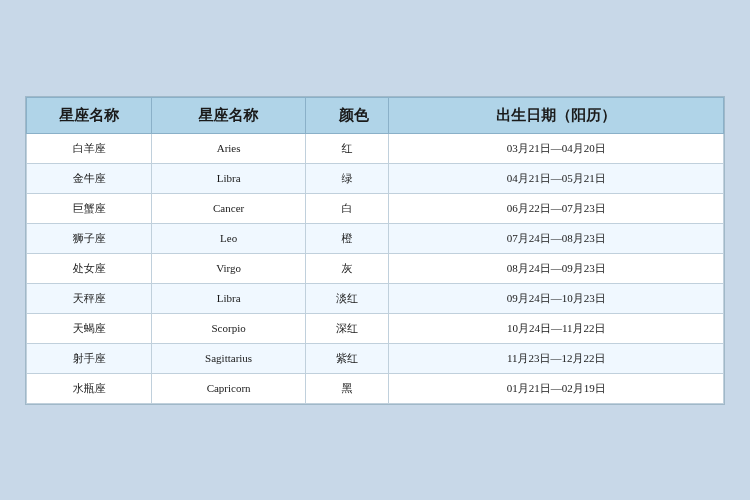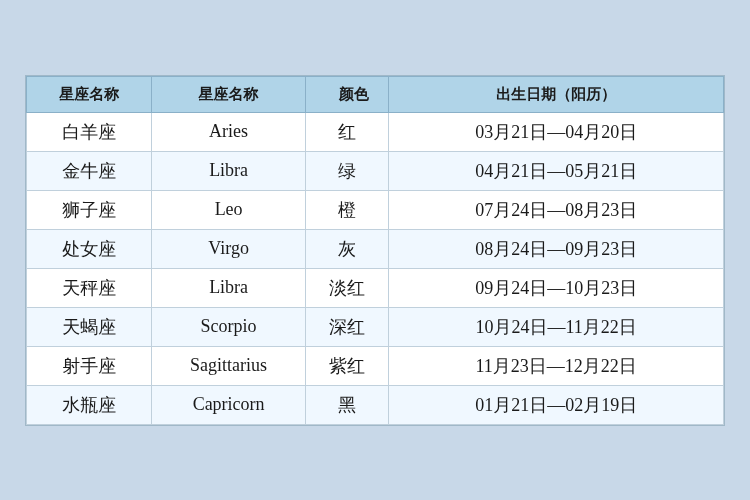--- a/index.html
+++ b/index.html
@@ -36,21 +36,21 @@
       text-align: center;
       font-size: 15px;
       font-weight: bold;
       color: #1a1a1a;
     }
 
     tbody tr td {
       border: 1px solid #c0d0dc;
       padding: 7px 10px;
       text-align: center;
-      font-size: 18px;
+      font-size: 11px;
       color: #1a1a1a;
     }
 
     tbody tr:nth-child(even) {
       background-color: #f0f8ff;
     }
 
     tbody tr:nth-child(odd) {
       background-color: #ffffff;
     }
@@ -80,20 +80,26 @@
           <td>红</td>
           <td>03月21日—04月20日</td>
         </tr>
         <tr>
           <td>金牛座</td>
           <td>Libra</td>
           <td>绿</td>
           <td>04月21日—05月21日</td>
         </tr>
         <tr>
+          <td>巨蟹座</td>
+          <td>Cancer</td>
+          <td>白</td>
+          <td>06月22日—07月23日</td>
+        </tr>
+        <tr>
           <td>狮子座</td>
           <td>Leo</td>
           <td>橙</td>
           <td>07月24日—08月23日</td>
         </tr>
         <tr>
           <td>处女座</td>
           <td>Virgo</td>
           <td>灰</td>
           <td>08月24日—09月23日</td>

